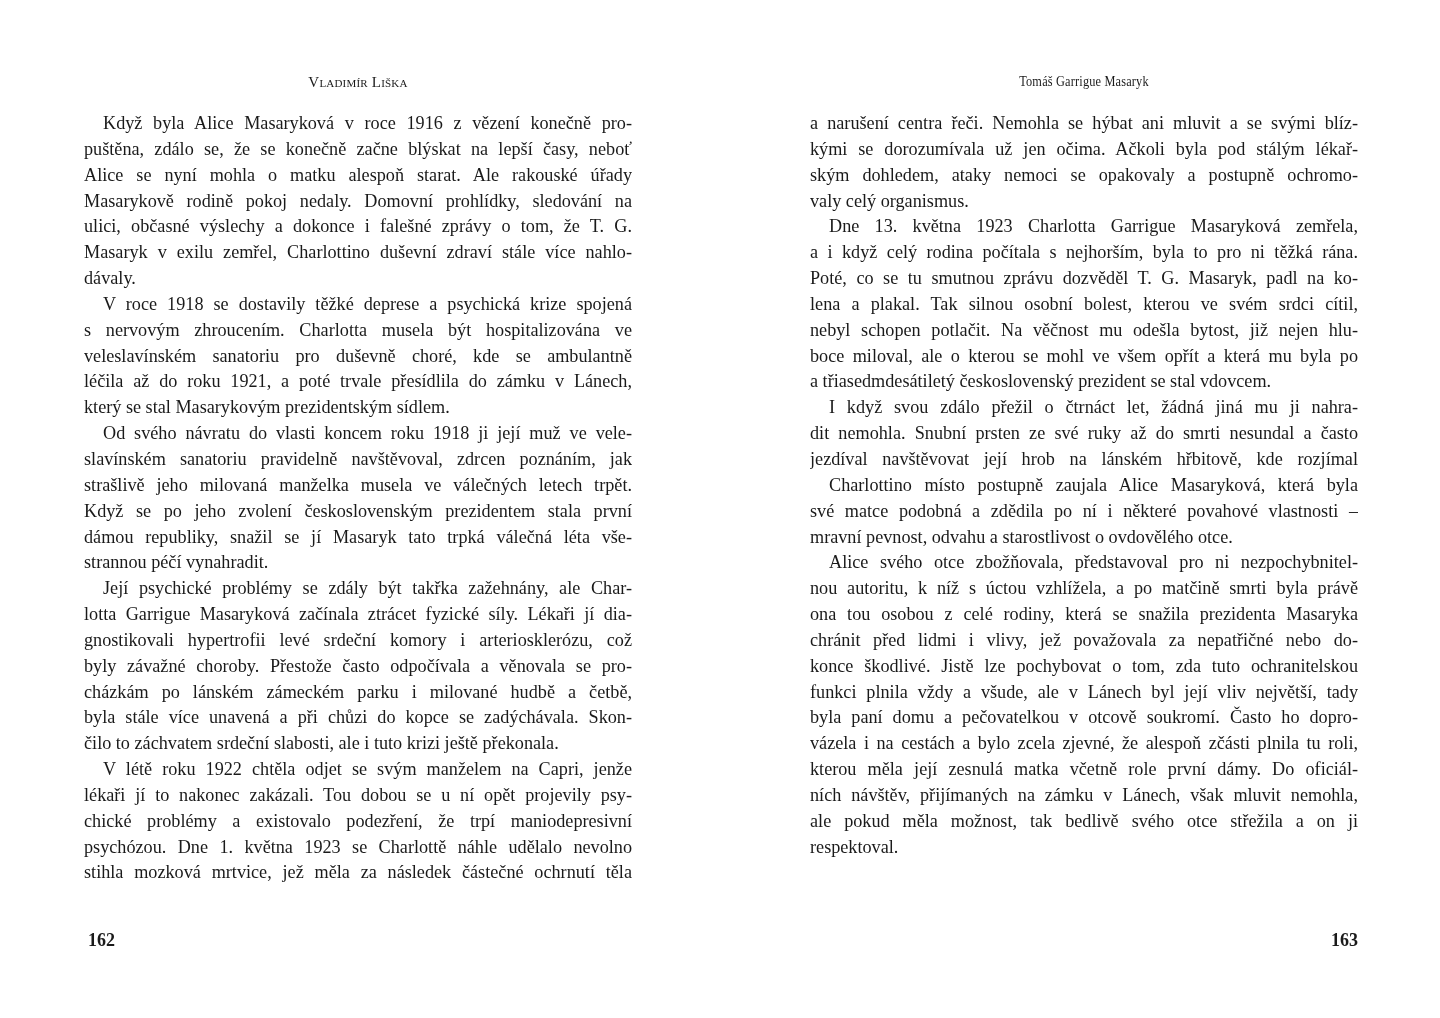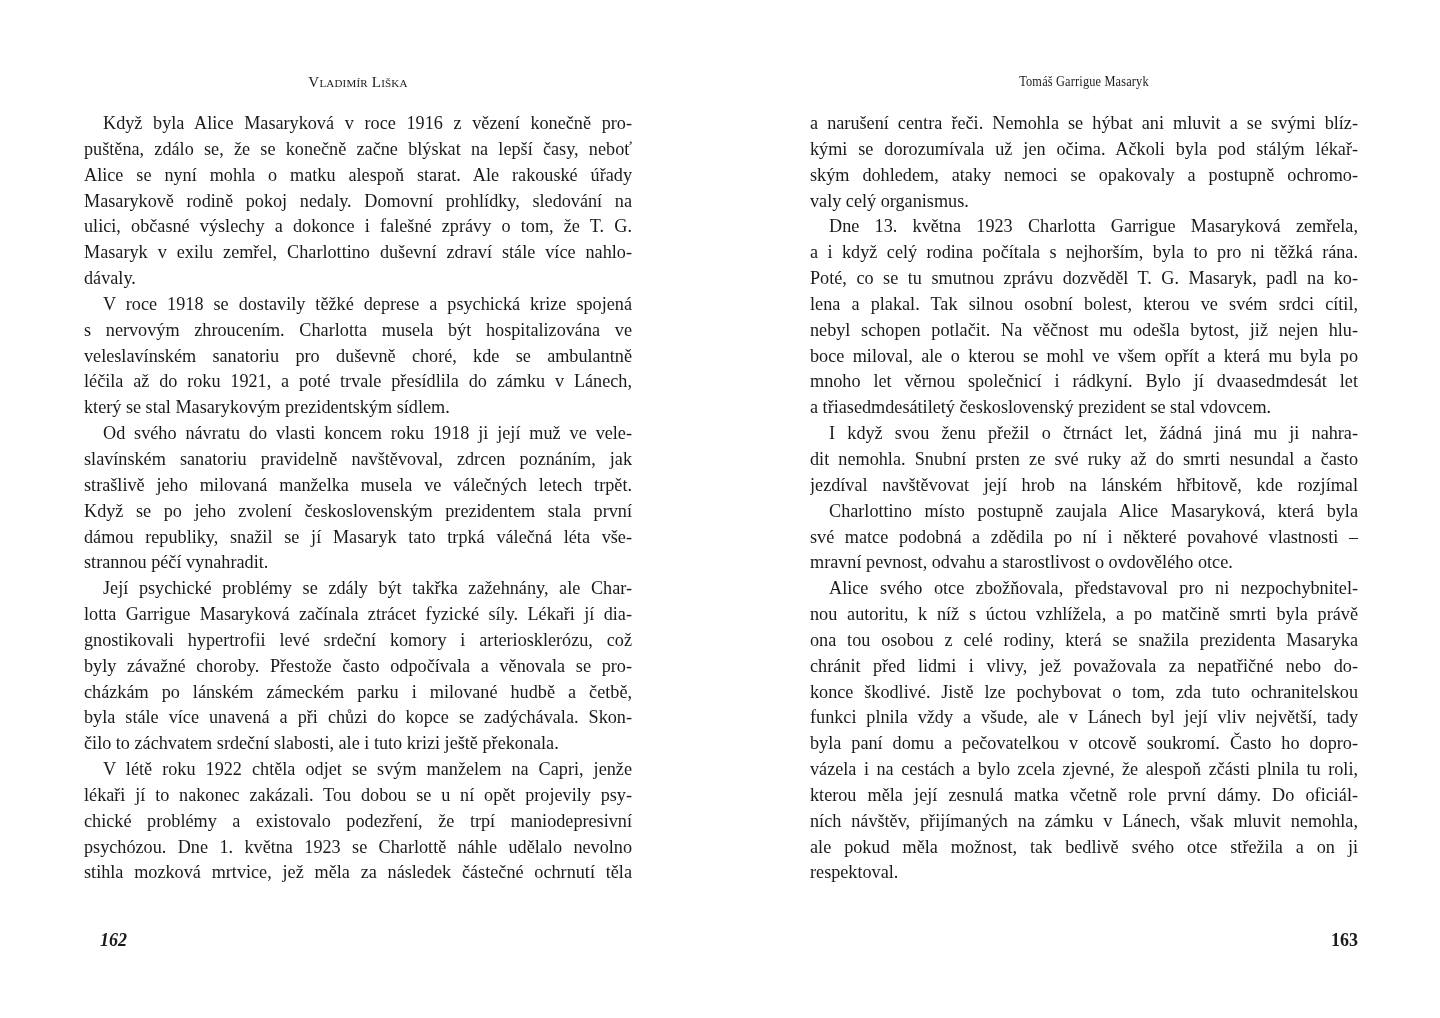--- a/index.html
+++ b/index.html
@@ -8,21 +8,21 @@
   .page.left { left: 84px; width: 548px; }
   .page.right { left: 810px; width: 548px; }
   .running-head { position: absolute; top: 74px; left: 0; width: 100%; text-align: center; font-size: 13.5px; letter-spacing: 0.2px; }
   .running-head.caps { font-variant: small-caps; font-size: 15px; }
   .running-head.condensed { font-size: 14px; transform: scaleX(0.88); transform-origin: center; }
   .body-text { position: absolute; top: 111px; left: 0; width: 100%; }
   .line { font-size: 18.2px; line-height: 25.85px; height: 25.85px; white-space: nowrap; text-align: justify; text-align-last: justify; overflow: hidden; }
   .line.last { text-align-last: left; }
   .line.indent { padding-left: 19px; }
   .folio { position: absolute; top: 930px; font-size: 18px; font-weight: bold; }
-  .page.left .folio { left: 16px; font-style: italic; }
+  .page.left .folio { left: 4px; }
   .page.right .folio { right: 0; }
 </style>
 </head>
 <body>
 
 <div class="page left">
   <div class="running-head caps">Vladimír Liška</div>
   <div class="body-text">
       <div class="line indent">Když byla Alice Masaryková v roce 1916 z vězení konečně pro-</div>
       <div class="line">puštěna, zdálo se, že se konečně začne blýskat na lepší časy, neboť</div>
@@ -64,23 +64,22 @@
       <div class="line">a narušení centra řeči. Nemohla se hýbat ani mluvit a se svými blíz-</div>
       <div class="line">kými se dorozumívala už jen očima. Ačkoli byla pod stálým lékař-</div>
       <div class="line">ským dohledem, ataky nemoci se opakovaly a postupně ochromo-</div>
       <div class="line last">valy celý organismus.</div>
       <div class="line indent">Dne 13. května 1923 Charlotta Garrigue Masaryková zemřela,</div>
       <div class="line">a i když celý rodina počítala s nejhorším, byla to pro ni těžká rána.</div>
       <div class="line">Poté, co se tu smutnou zprávu dozvěděl T. G. Masaryk, padl na ko-</div>
       <div class="line">lena a plakal. Tak silnou osobní bolest, kterou ve svém srdci cítil,</div>
       <div class="line">nebyl schopen potlačit. Na věčnost mu odešla bytost, již nejen hlu-</div>
       <div class="line">boce miloval, ale o kterou se mohl ve všem opřít a která mu byla po</div>
-      <div class="line">mnoho let věrnou společnicí i rádkyní. Bylo jí dvaasedmdesát let</div>
       <div class="line last">a třiasedmdesátiletý československý prezident se stal vdovcem.</div>
-      <div class="line indent">I když svou ženu přežil o čtrnáct let, žádná jiná mu ji nahra-</div>
+      <div class="line indent">I když svou zdálo přežil o čtrnáct let, žádná jiná mu ji nahra-</div>
       <div class="line">dit nemohla. Snubní prsten ze své ruky až do smrti nesundal a často</div>
       <div class="line">jezdíval navštěvovat její hrob na lánském hřbitově, kde rozjímal</div>
       <div class="line indent">Charlottino místo postupně zaujala Alice Masaryková, která byla</div>
       <div class="line">své matce podobná a zdědila po ní i některé povahové vlastnosti –</div>
       <div class="line last">mravní pevnost, odvahu a starostlivost o ovdovělého otce.</div>
       <div class="line indent">Alice svého otce zbožňovala, představoval pro ni nezpochybnitel-</div>
       <div class="line">nou autoritu, k níž s úctou vzhlížela, a po matčině smrti byla právě</div>
       <div class="line">ona tou osobou z celé rodiny, která se snažila prezidenta Masaryka</div>
       <div class="line">chránit před lidmi i vlivy, jež považovala za nepatřičné nebo do-</div>
       <div class="line">konce škodlivé. Jistě lze pochybovat o tom, zda tuto ochranitelskou</div>

